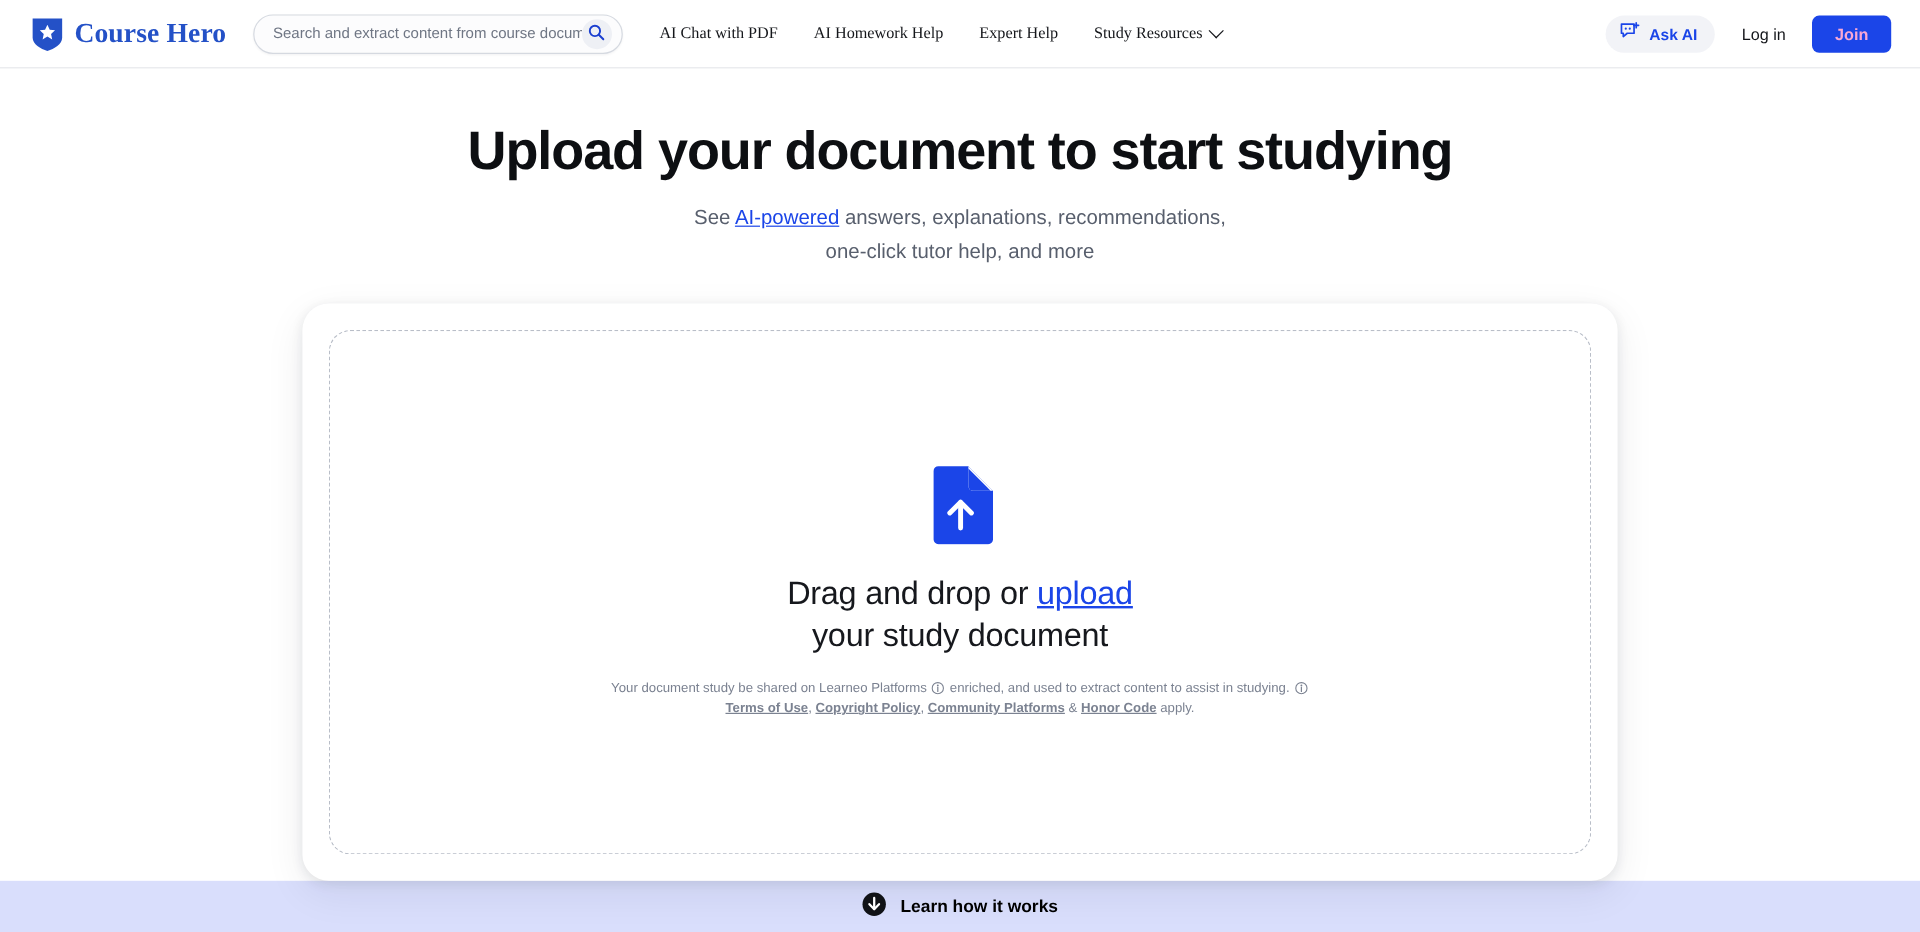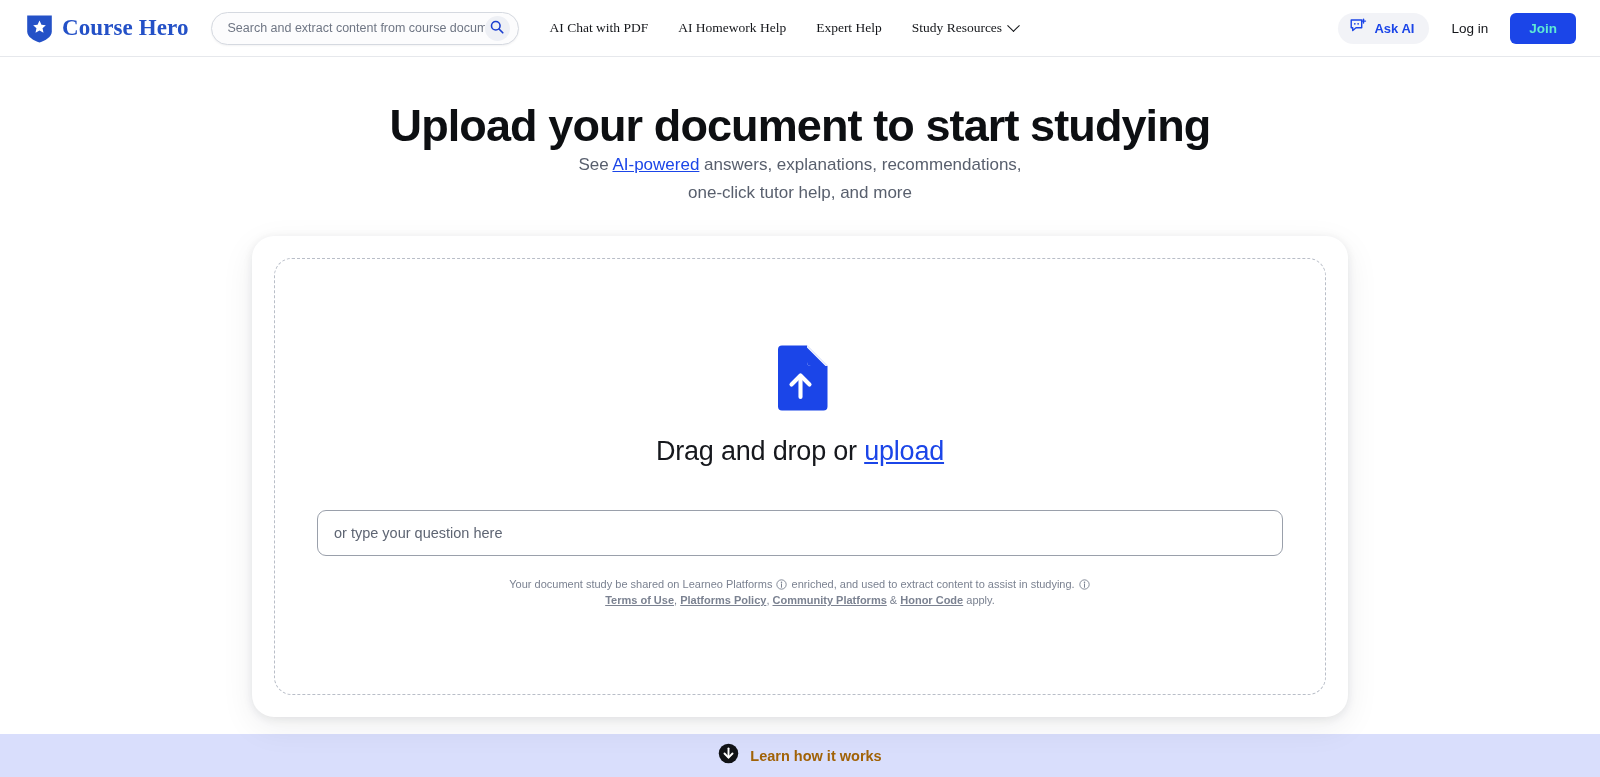--- a/index.html
+++ b/index.html
@@ -126,21 +126,21 @@
   }
   .login-btn {
     background: transparent; border: none;
     font-family: "Liberation Sans", sans-serif;
     font-size: 13.5px; color: #14161a;
     padding: 8px 18px; cursor: pointer;
     white-space: nowrap;
   }
   .join-btn {
     background: #1b45e8;
-    color: #5eead4;
+    color: #f9a8d4;
     border: none;
     border-radius: 6px;
     height: 31px;
     padding: 0 19px;
     font-family: "Liberation Sans", sans-serif;
     font-size: 13.5px;
     font-weight: 700;
     cursor: pointer;
   }
 
@@ -158,20 +158,21 @@
   .page-title {
     font-size: 45px;
     font-weight: 700;
     letter-spacing: -.9px;
     color: #0d0f12;
     text-align: center;
     line-height: 1.12;
   }
 
   .subtitle {
+    margin-top: 17px;
     font-size: 17px;
     color: #585f6d;
     text-align: center;
     line-height: 1.62;
     max-width: 640px;
   }
   .subtitle .link {
     color: #1b45e8;
     text-decoration: underline;
     cursor: pointer;
@@ -259,21 +260,21 @@
     background: #d9defc;
     display: flex;
     align-items: center;
     justify-content: center;
     gap: 11px;
     cursor: pointer;
   }
   .footer-label {
     font-size: 14.5px;
     font-weight: 700;
-    color: #a16207;
+    color: #000000;
   }
 </style>
 </head>
 <body>
 
 <div class="header">
 
   <div class="logo-wrap">
     <span>
       <svg class="logo-shield" viewBox="0 0 27 29">
@@ -349,23 +350,23 @@
           <path d="M35 2.5V17a4 4 0 0 0 4 4h14.5z" fill="#1b45e8"></path>
           <g stroke="#ffffff" stroke-width="4.1" stroke-linecap="round" stroke-linejoin="round" fill="none">
             <line x1="28.5" y1="52" x2="28.5" y2="31"></line>
             <polyline points="19.5,39.5 28.5,30.5 37.5,39.5"></polyline>
           </g>
         </svg>
       </span>
 
       <div class="dz-title">
         <span>Drag and drop or </span><span class="link">upload</span><br>
+        <span>your study document</span>
       </div>
 
-      <input class="question-input" type="text" placeholder="or type your question here" style="">
 
       <div class="fineprint">
         <div>
           <span>Your document study be shared on Learneo Platforms</span>
           <span class="info-ic">
             <svg width="11" height="11" viewBox="0 0 12 12">
               <circle cx="6" cy="6" r="5.1" fill="none" stroke="#7b8291" stroke-width="1"></circle>
               <circle cx="6" cy="3.5" r=".85" fill="#7b8291"></circle>
               <line x1="6" y1="5.3" x2="6" y2="9" stroke="#7b8291" stroke-width="1.1" stroke-linecap="round"></line>
             </svg>
@@ -373,21 +374,21 @@
           <span>enriched, and used to extract content to assist in studying.</span>
           <span class="info-ic">
             <svg width="11" height="11" viewBox="0 0 12 12">
               <circle cx="6" cy="6" r="5.1" fill="none" stroke="#7b8291" stroke-width="1"></circle>
               <circle cx="6" cy="3.5" r=".85" fill="#7b8291"></circle>
               <line x1="6" y1="5.3" x2="6" y2="9" stroke="#7b8291" stroke-width="1.1" stroke-linecap="round"></line>
             </svg>
           </span>
         </div>
         <div>
-          <a>Terms of Use</a><span>, </span><a>Platforms Policy</a><span>, </span><a>Community Platforms</a><span> &amp; </span><a>Honor Code</a><span> </span><span>apply.</span>
+          <a>Terms of Use</a><span>, </span><a>Copyright Policy</a><span>, </span><a>Community Platforms</a><span> &amp; </span><a>Honor Code</a><span> </span><span>apply.</span>
         </div>
       </div>
 
     </div>
   </div>
 </div>
 
 <div class="footer">
   <span>
     <svg width="21" height="21" viewBox="0 0 22 22">

